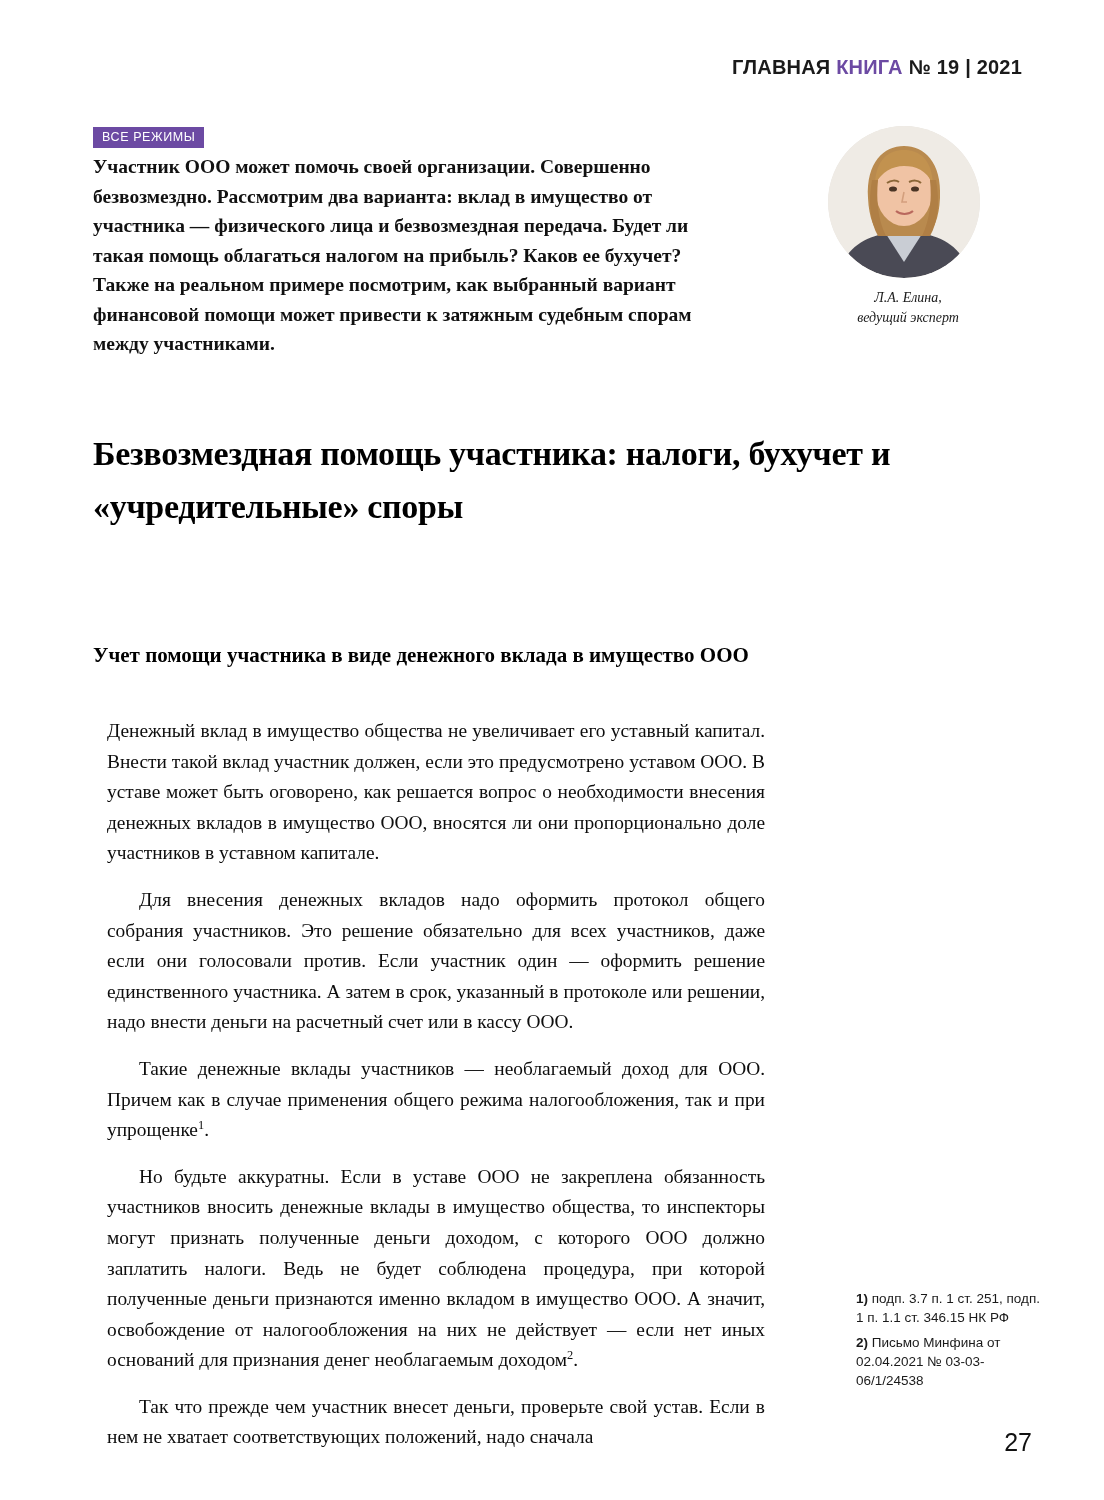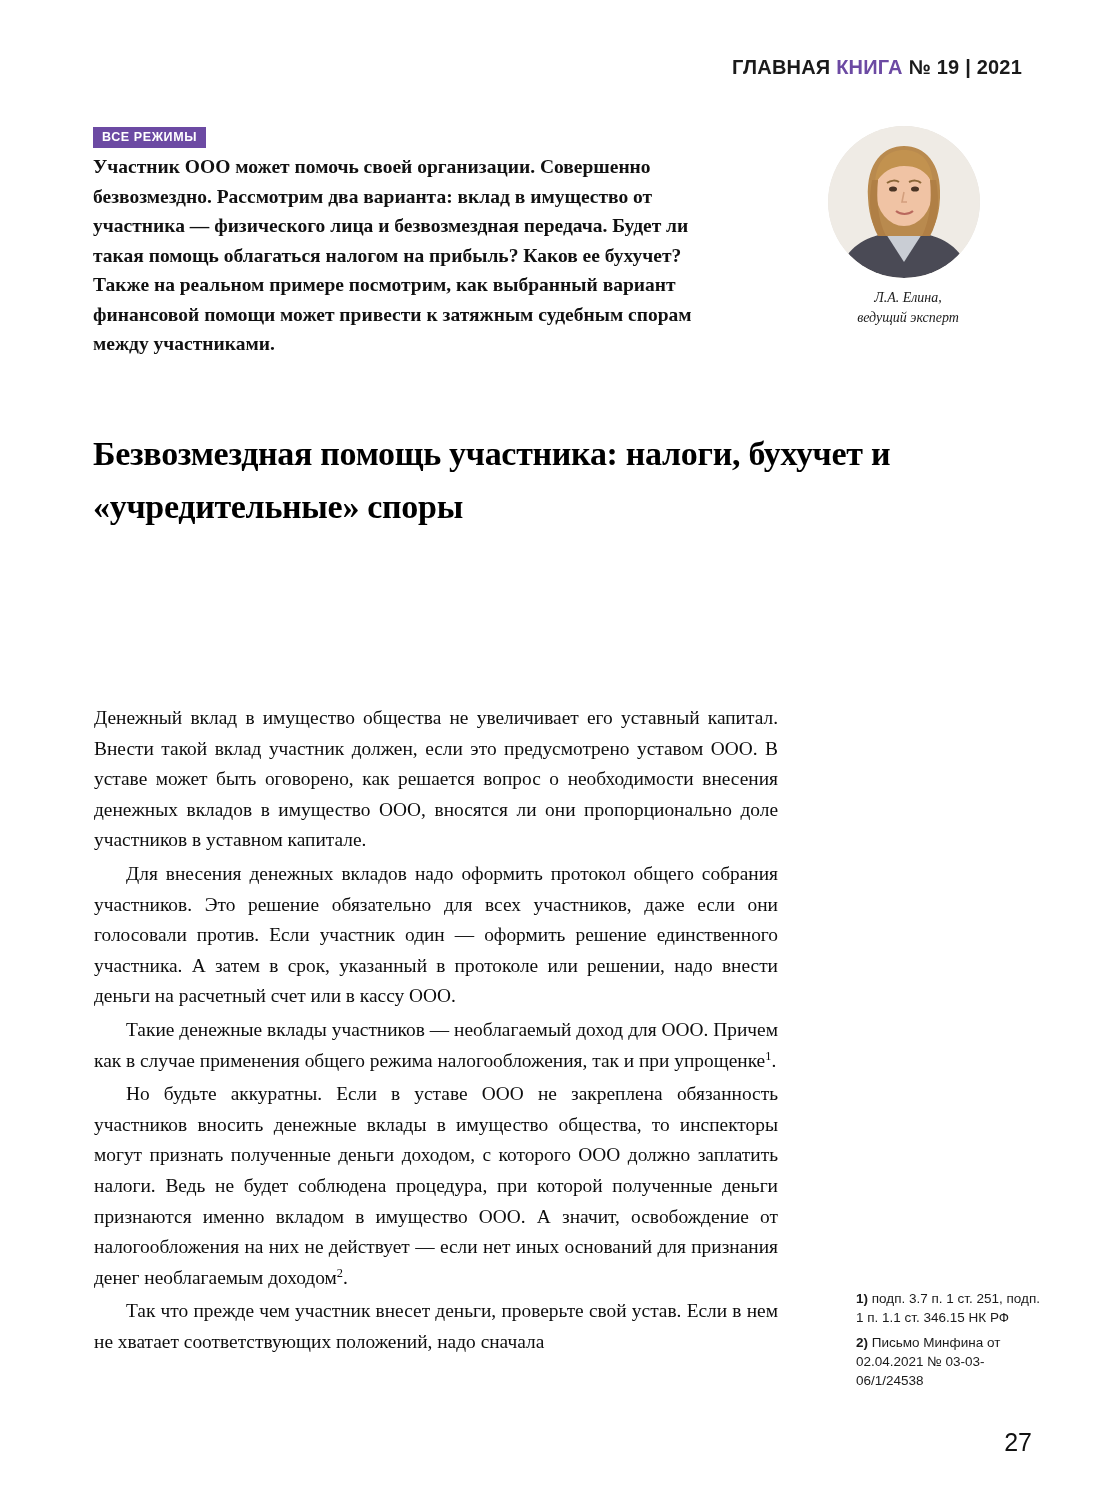--- a/index.html
+++ b/index.html
@@ -41,21 +41,21 @@
   }
 
   
   .badge {
     position: absolute;
     top: 127px;
     left: 93px;
     background: #6c4aa3;
     color: #ffffff;
     font-family: "Liberation Sans", sans-serif;
-    font-weight: bold;
+    font-weight: normal;
     font-size: 12.5px;
     letter-spacing: 0.6px;
     padding: 4px 9px 4px 9px;
     line-height: 1;
   }
 
   
   .lead {
     position: absolute;
     top: 152px;
@@ -124,21 +124,21 @@
     position: absolute;
     top: 700px;
     left: 91px;
     width: 690px;
     font-size: 19.4px;
     line-height: 30.6px;
     text-align: justify;
     color: #0d0d0d;
   }
   .body-col p {
-    margin: 3px;
+    margin: 16px;
     text-indent: 0;
   }
   .body-col p.ind {
     text-indent: 32px;
   }
   sup {
     font-size: 0.64em;
     vertical-align: super;
     line-height: 0;
   }
@@ -223,20 +223,21 @@
     </svg>
   </div>
 
   <div class="author-caption">
     <div>Л.А. Елина,</div>
     <div>ведущий эксперт</div>
   </div>
 
   <h1 class="title">Безвозмездная помощь участника: налоги, бухучет и «учредительные» споры</h1>
 
+  <h2 class="subhead">Учет помощи участника в виде денежного вклада в имущество ООО</h2>
 
   <div class="body-col">
     <p>Денежный вклад в имущество общества не увеличивает его уставный капитал. Внести такой вклад участник должен, если это предусмотрено уставом ООО. В уставе может быть оговорено, как решается вопрос о необходимости внесения денежных вкладов в имущество ООО, вносятся ли они пропорционально доле участников в уставном капитале.</p>
     <p class="ind">Для внесения денежных вкладов надо оформить протокол общего собрания участников. Это решение обязательно для всех участников, даже если они голосовали против. Если участник один — оформить решение единственного участника. А затем в срок, указанный в протоколе или решении, надо внести деньги на расчетный счет или в кассу ООО.</p>
     <p class="ind"><span>Такие денежные вклады участников — необлагаемый доход для ООО. Причем как в случае применения общего режима налогообложения, так и при упрощенке</span><sup>1</sup><span>.</span></p>
     <p class="ind"><span>Но будьте аккуратны. Если в уставе ООО не закреплена обязанность участников вносить денежные вклады в имущество общества, то инспекторы могут признать полученные деньги доходом, с которого ООО должно заплатить налоги. Ведь не будет соблюдена процедура, при которой полученные деньги признаются именно вкладом в имущество ООО. А значит, освобождение от налогообложения на них не действует — если нет иных оснований для признания денег необлагаемым доходом</span><sup>2</sup><span>.</span></p>
     <p class="ind">Так что прежде чем участник внесет деньги, проверьте свой устав. Если в нем не хватает соответствующих положений, надо сначала</p>
   </div>
 
   <div class="footnotes">

